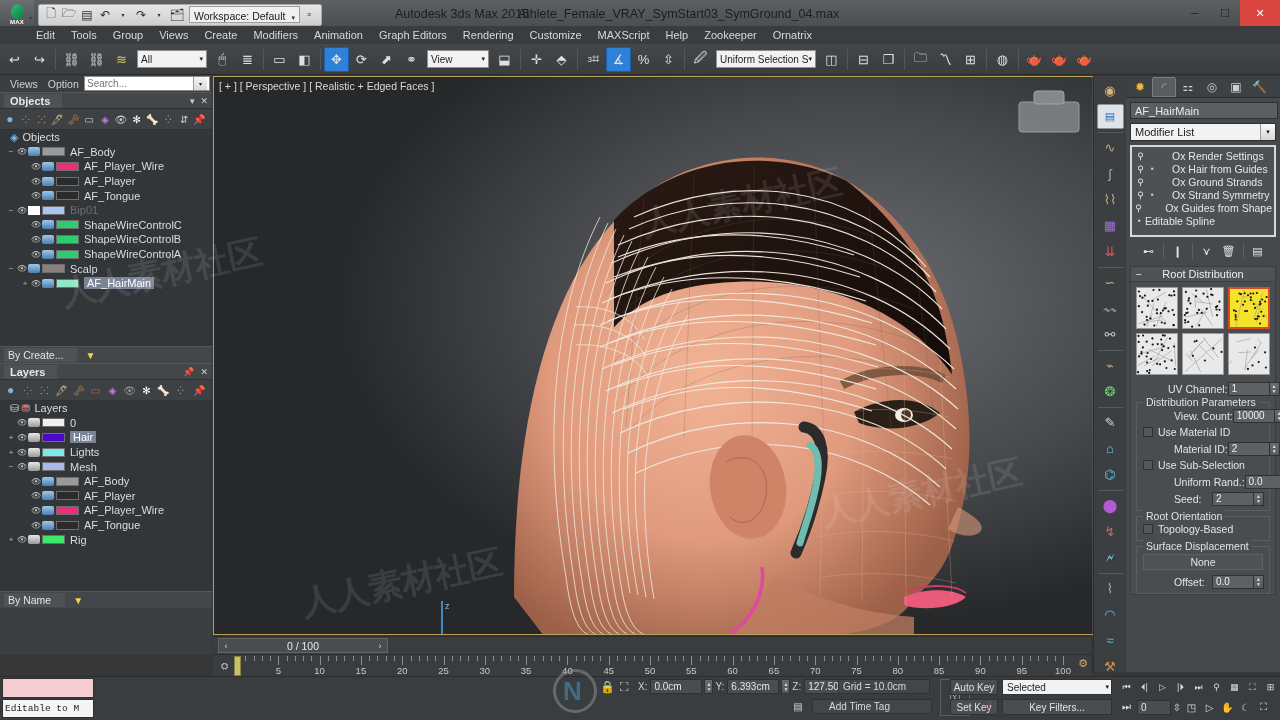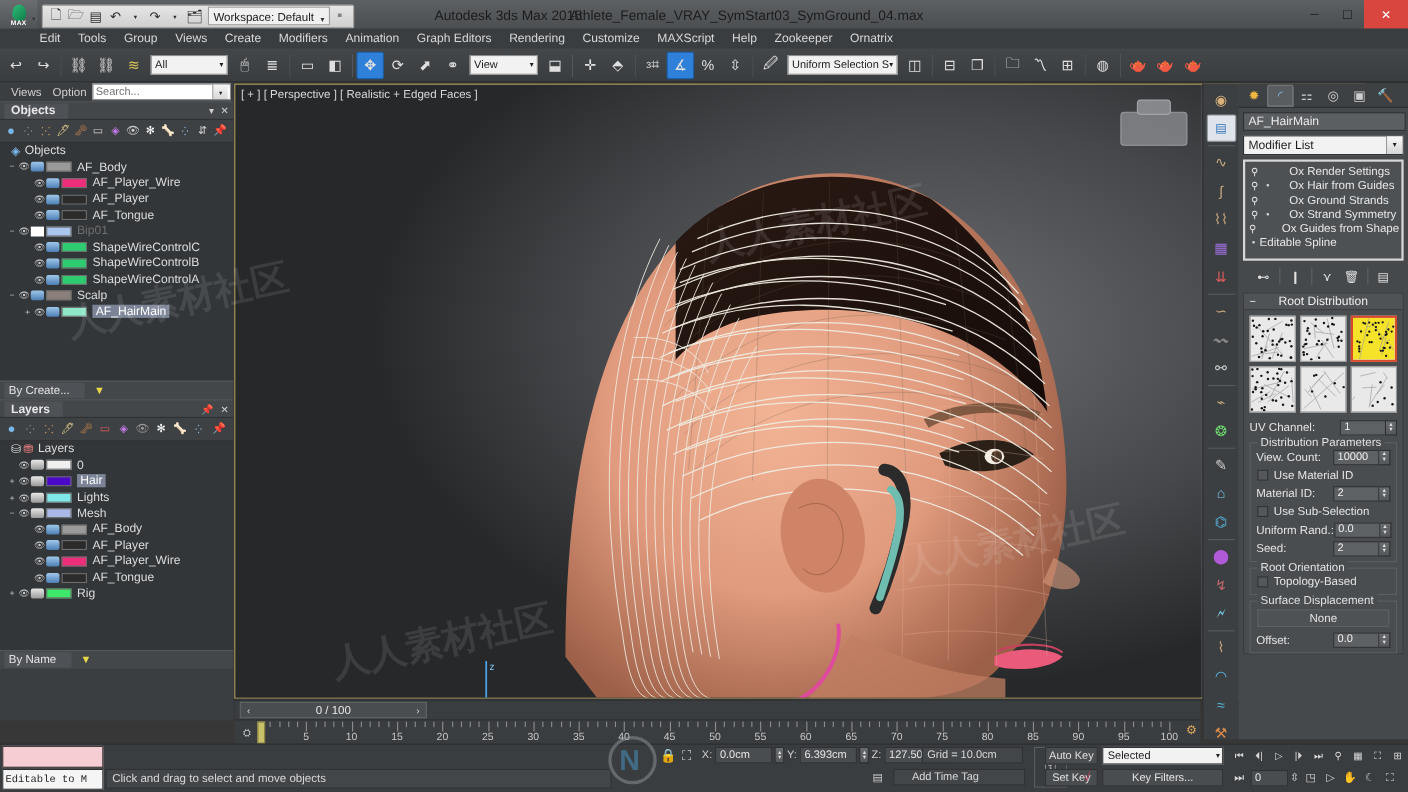--- a/index.html
+++ b/index.html
@@ -124,21 +124,21 @@
   .stackbtns .sb{ width:20px;height:18px;display:flex;align-items:center;justify-content:center;font-size:11px;color:#e2e2e2;}
   .stackbtns .vs{ width:1px;height:16px;background:#5e6164;margin:0 2px;}
   .roll{ margin:4px 4px 0 4px; background:#4a4d50; border:1px solid #3a3c3e;}
   .rollhdr{ height:15px;background:#505356;border-bottom:1px solid #3a3c3e;display:flex;align-items:center;
      justify-content:center;position:relative;font-size:11px;color:#ededed;}
   .rollhdr .mn{ position:absolute;left:5px;font-size:10px;}
   .dgrid{ display:grid; grid-template-columns:repeat(3,1fr); gap:4px; padding:5px;}
   .dcell{ height:42px; background:#e9e9e9; border:1px solid #9a9a9a; position:relative; overflow:hidden;}
   .dcell.sel{ border:2px solid #d94a2a;}
   .prow{ display:flex;align-items:center; height:17px; padding:0 5px; font-size:10.5px; color:#e4e4e4;}
-  .prow .lb{ flex:1; white-space:nowrap;}
+  .prow .lb{ flex:1; white-space:nowrap;margin-left:32px;}
   .spin{ display:flex; align-items:center; }
   .spin .fld{ width:42px;height:14px;background:#5e6164;border:1px solid #2f3133;color:#f0f0f0;
      font-size:10px; display:flex;align-items:center;padding-left:3px;}
   .spin .ud{ width:10px;height:14px;background:linear-gradient(#696c6f,#55585b);border:1px solid #2f3133;
      border-left:0;display:flex;flex-direction:column;align-items:center;justify-content:center;font-size:5px;color:#e0e0e0;line-height:5px;}
   .grp{ margin:5px 5px 0 5px; border:1px solid #5c5f62; padding:4px 0 3px 0; position:relative;}
   .grp .gt{ position:absolute;top:-7px;left:6px;background:#4a4d50;padding:0 3px;font-size:10.5px;color:#e0e0e0;}
   .chkrow{ display:flex;align-items:center;height:16px;padding:0 6px;font-size:10.5px;color:#e4e4e4;}
   .chk{ width:10px;height:10px;background:#55585b;border:1px solid #2f3133;margin-right:5px;}
   .nonebox{ margin:3px 6px; height:16px; background:#4f5255; border:1px solid #5e6164;
@@ -1188,21 +1188,20 @@
         <div class="tlbl" style="left: 784.7px;">95</div>
         <div class="tlbl" style="left: 826px;">100</div>
         <div class="playhead" style="left: -3px;"></div>
       </div>
     <div style="position:absolute;right:3px;top:2px;font-size:11px;color:#d8a45a">⚙</div>
   </div>
 
   <div class="statusbar">
     <div class="mslisten"></div>
     <div class="mslisten2">Editable to M</div>
-    <div class="promptline">Click and drag to select and move objects</div>
 
     <div class="sbico lockico">🔒</div>
     <div class="sbico selico">⛶</div>
 
     <div class="coord" id="coords">
         <span class="cl">X:</span>
         <span class="cf">0.0cm</span>
         <span class="cu">▲<br>▼</span>
         <span class="cl">Y:</span>
         <span class="cf">6.393cm</span>

